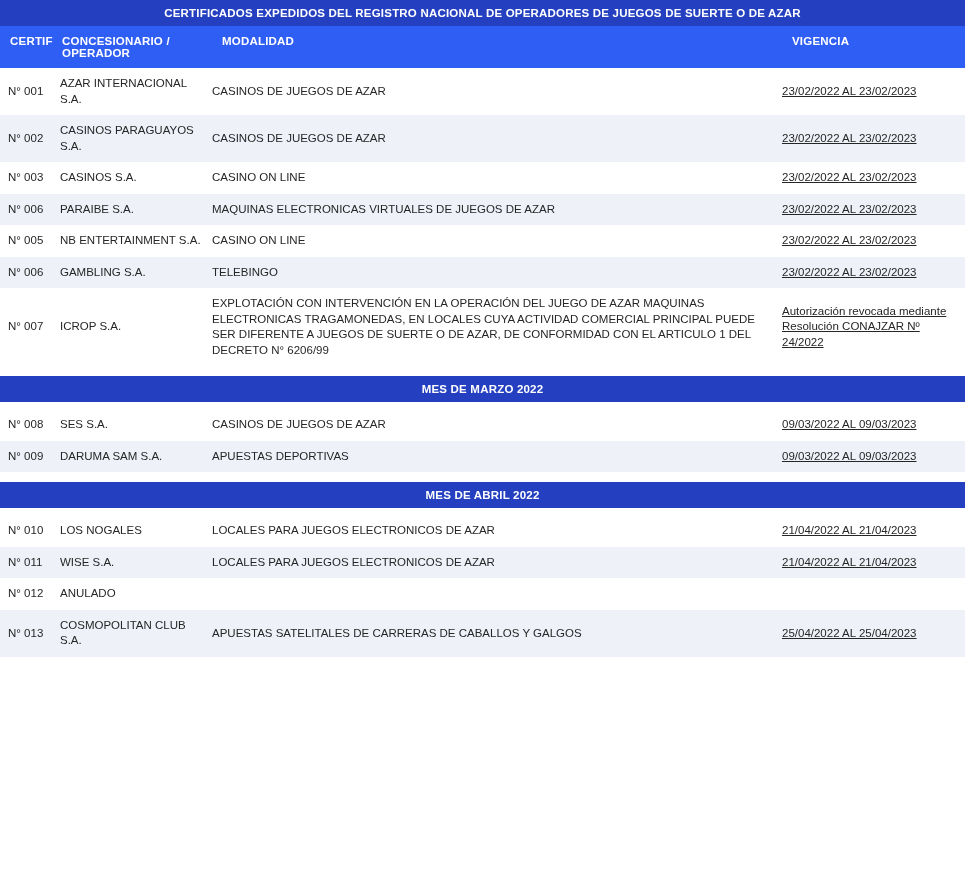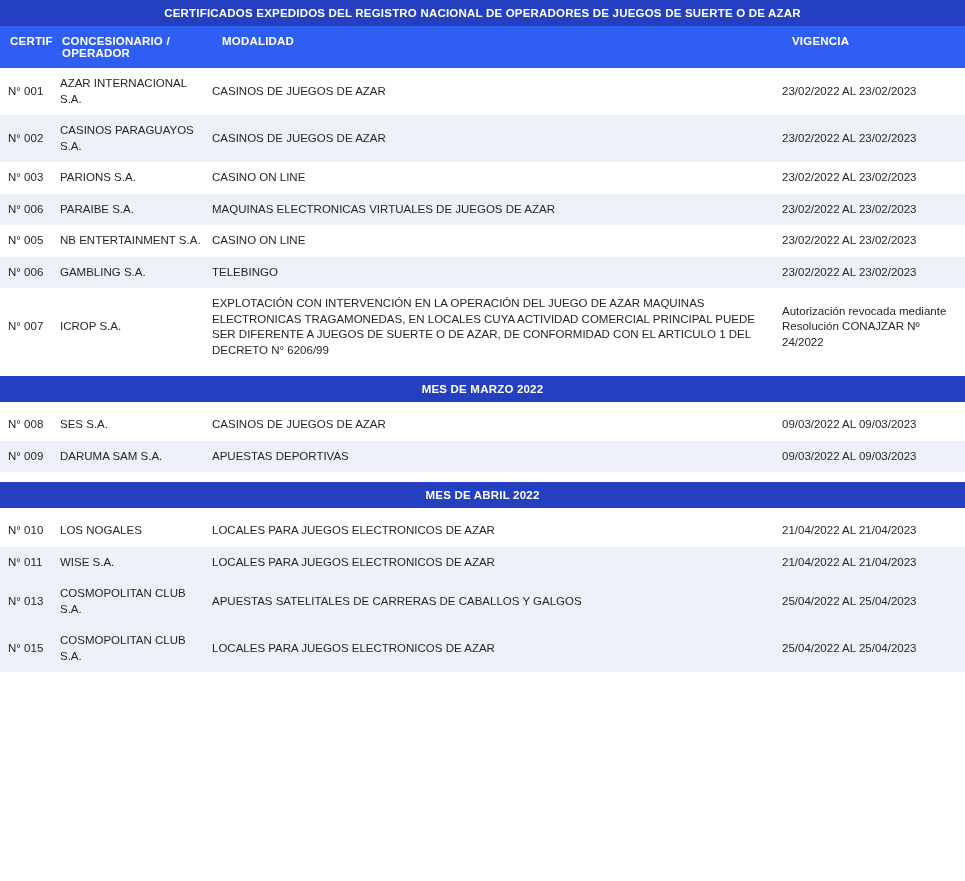--- a/index.html
+++ b/index.html
@@ -66,21 +66,21 @@
   tr.data-row.plain td {
     background: #ffffff;
   }
   .col-certif { width: 52px; }
   .col-conces { width: 160px; }
   .col-modal  { width: 570px; }
   .col-vigen  { width: 183px; }
   td.c-certif { padding-left: 8px !important; white-space: nowrap; margin-top: 21px; }
   td.c-conces { padding-left: 8px !important; }
   td.c-modal  { padding-left: 0 !important; }
-  td.c-vigen  { padding-left: 0 !important; }
+  td.c-vigen  { padding-left: 0 !important; text-decoration: underline; }
   .spacer-row td {
     height: 10px;
     background: #ffffff;
     padding: 0;
   }
   .gap-row td {
     height: 7px;
     background: #ffffff;
     padding: 0;
   }
@@ -114,21 +114,21 @@
         <td class="c-vigen">23/02/2022 AL 23/02/2023</td>
       </tr>
       <tr class="data-row alt">
         <td class="c-certif">N° 002</td>
         <td class="c-conces">CASINOS PARAGUAYOS S.A.</td>
         <td class="c-modal">CASINOS DE JUEGOS DE AZAR</td>
         <td class="c-vigen">23/02/2022 AL 23/02/2023</td>
       </tr>
       <tr class="data-row plain">
         <td class="c-certif">N° 003</td>
-        <td class="c-conces">PARIONS S.A.</td>
+        <td class="c-conces">CASINOS S.A.</td>
         <td class="c-modal">CASINO ON LINE</td>
         <td class="c-vigen">23/02/2022 AL 23/02/2023</td>
       </tr>
       <tr class="data-row alt">
         <td class="c-certif">N° 006</td>
         <td class="c-conces">PARAIBE S.A.</td>
         <td class="c-modal">MAQUINAS ELECTRONICAS VIRTUALES DE JUEGOS DE AZAR</td>
         <td class="c-vigen">23/02/2022 AL 23/02/2023</td>
       </tr>
       <tr class="data-row plain">
@@ -188,27 +188,27 @@
         <td class="c-conces">LOS NOGALES</td>
         <td class="c-modal">LOCALES PARA JUEGOS ELECTRONICOS DE AZAR</td>
         <td class="c-vigen">21/04/2022 AL 21/04/2023</td>
       </tr>
       <tr class="data-row alt">
         <td class="c-certif">N° 011</td>
         <td class="c-conces">WISE S.A.</td>
         <td class="c-modal">LOCALES PARA JUEGOS ELECTRONICOS DE AZAR</td>
         <td class="c-vigen">21/04/2022 AL 21/04/2023</td>
       </tr>
+      <tr class="data-row plain">
+        <td class="c-certif">N° 012</td>
+        <td class="c-conces">ANULADO</td>
+        <td class="c-modal"></td>
+        <td class="c-vigen"></td>
+      </tr>
       <tr class="data-row alt">
         <td class="c-certif">N° 013</td>
         <td class="c-conces">COSMOPOLITAN CLUB S.A.</td>
         <td class="c-modal">APUESTAS SATELITALES DE CARRERAS DE CABALLOS Y GALGOS</td>
         <td class="c-vigen">25/04/2022 AL 25/04/2023</td>
       </tr>
-      <tr class="data-row alt">
-        <td class="c-certif">N° 015</td>
-        <td class="c-conces">COSMOPOLITAN CLUB S.A.</td>
-        <td class="c-modal">LOCALES PARA JUEGOS ELECTRONICOS DE AZAR</td>
-        <td class="c-vigen">25/04/2022 AL 25/04/2023</td>
-      </tr>
     </tbody>
   </table>
 </div>
 
 </body></html>

